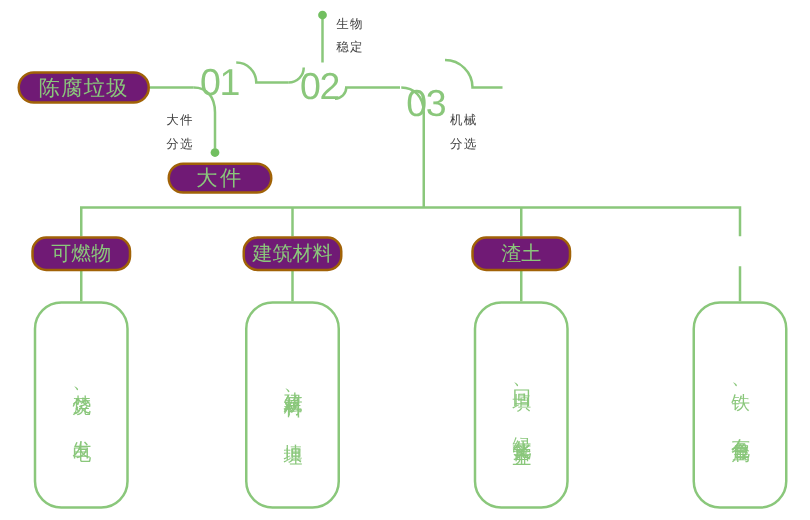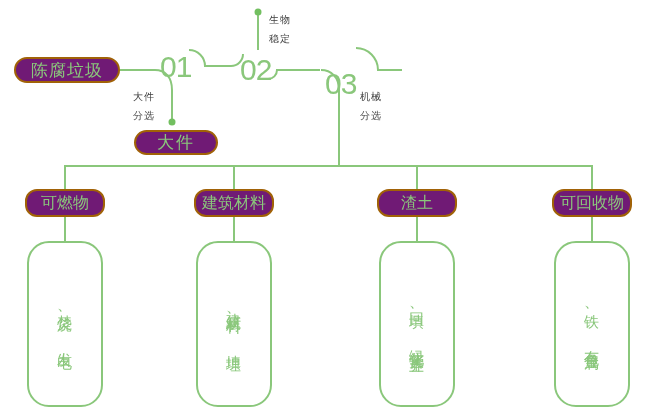--- a/index.html
+++ b/index.html
@@ -79,21 +79,20 @@
   <div class="steplabel" style="left:360px;top:87px">
     <div>机械</div>
     <div>分选</div>
   </div>
 
   <div class="node pill pill-bulky">大件</div>
 
   <div class="node pill pill-cat" style="left:25px">可燃物</div>
   <div class="node pill pill-cat" style="left:194px">建筑材料</div>
   <div class="node pill pill-cat" style="left:377px">渣土</div>
-  <div class="node pill pill-cat" style="left:552px">可回收物</div>
 
   <div class="resultbox" style="left:27px">
     <span class="vtext">焚烧、　发电</span>
   </div>
   <div class="resultbox" style="left:196px">
     <span class="vtext">建筑材料、　填埋</span>
   </div>
   <div class="resultbox" style="left:379px">
     <span class="vtext">回填、　绿化营养土</span>
   </div>

